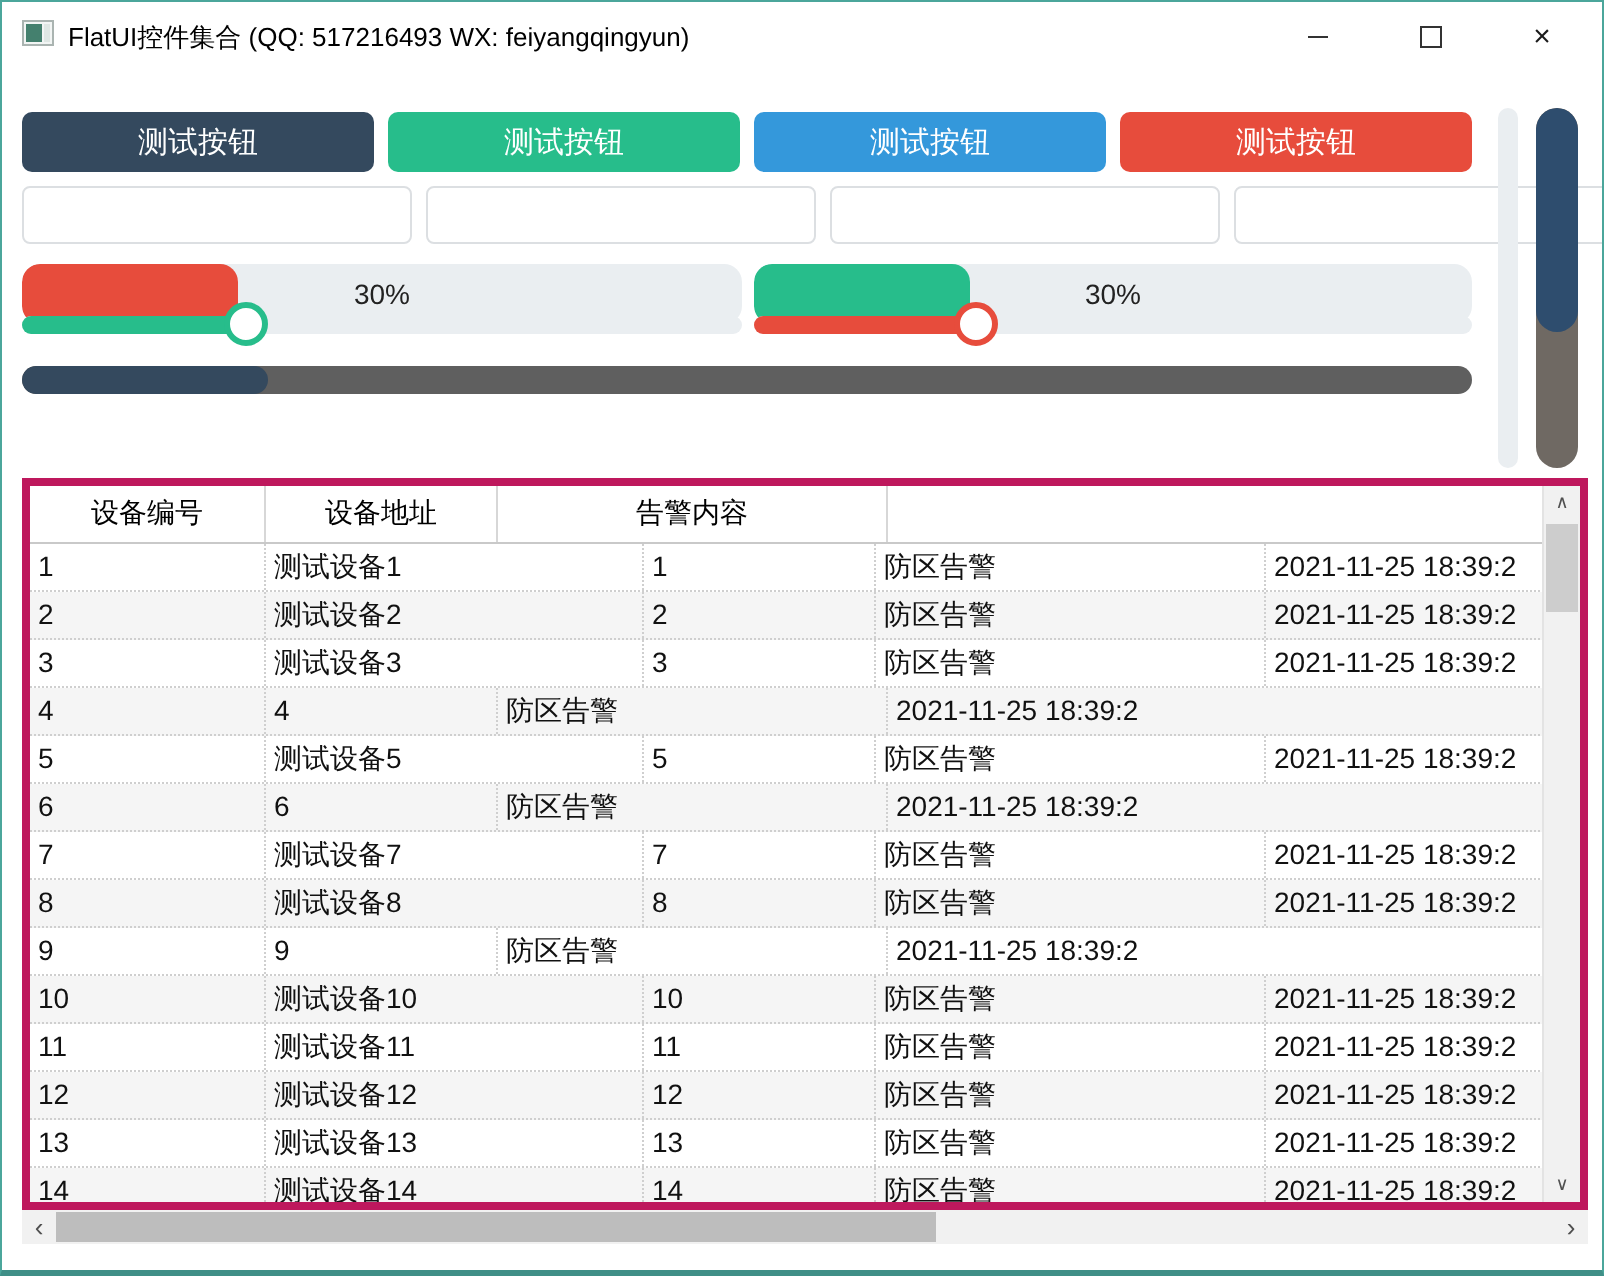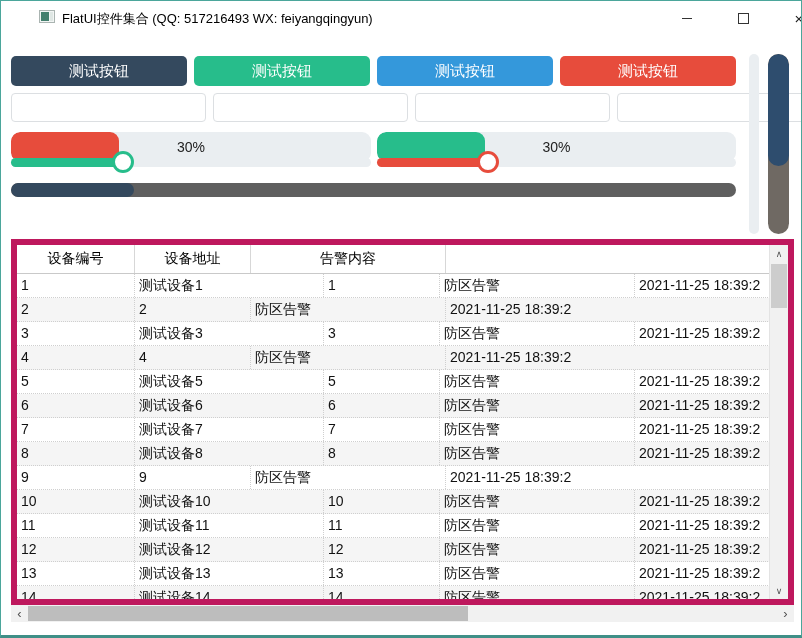--- a/index.html
+++ b/index.html
@@ -2,21 +2,21 @@
 <html><head>
 <meta charset="utf-8">
 <style>
   html,body{margin:0;padding:0;background:#d7d7d7;}
   .window{
     position:relative;width:802px;height:638px;box-sizing:border-box;
     background:#ffffff;border:1px solid #4ba69b;border-bottom:3px solid #3f8f87;
     font-family:"Liberation Sans","DejaVu Sans",sans-serif;overflow:hidden;
   }
   
-  .titlebar{position:absolute;left:0;top:0;right:0;height:34px;background:#fff;margin-left:28px;}
+  .titlebar{position:absolute;left:0;top:0;right:0;height:34px;background:#fff;}
   .app-icon{position:absolute;left:10px;top:9px;width:16px;height:13px;border:1px solid #aab4b1;background:#f2f5f4;box-sizing:border-box;}
   .app-icon::before{content:"";position:absolute;left:1px;top:1px;width:8px;height:9px;background:#44806e;}
   .app-icon::after{content:"";position:absolute;right:1px;top:1px;width:3px;height:9px;background:#dfe7e4;}
   .title-text{position:absolute;left:33px;top:9px;font-size:13px;color:#000;white-space:nowrap;}
   .win-btn{position:absolute;top:0;width:56px;height:34px;display:flex;align-items:center;justify-content:center;color:#1a1a1a;}
   .win-btn.min{left:630px}.win-btn.max{left:686px}.win-btn.close{left:742px;font-size:15px;}
   .glyph-min{width:10px;height:1px;background:#333;}
   .glyph-max{width:9px;height:9px;border:1px solid #333;}
   
   .btn-row,.input-row{position:absolute;left:10px;width:725px;display:grid;grid-template-columns:repeat(4,1fr);grid-gap:7px;}
@@ -45,21 +45,21 @@
   .radio-item{position:absolute;top:0;display:flex;align-items:center;cursor:pointer;margin-top:48px;}
   .radio-circle{position:relative;width:17px;height:17px;border-radius:50%;background:#fff;border:3px solid #dde1e4;box-sizing:border-box;}
   .radio-item.selected .radio-circle{border-color:#34495e;}
   .radio-item.selected .radio-circle::after{content:"";position:absolute;left:2px;top:2px;width:7px;height:7px;border-radius:50%;background:#34495e;}
   .radio-label{margin-left:8px;font-size:15px;color:#111;}
   
   .vslider-track{position:absolute;left:748px;top:53px;width:10px;height:180px;border-radius:5px;background:#eaeef1;}
   .vbar{position:absolute;left:767px;top:53px;width:21px;height:180px;border-radius:10.5px;background:#6f6963;overflow:hidden;}
   .vbar-fill{position:absolute;left:0;top:0;width:100%;height:var(--pos);border-radius:10.5px;background:#2e4d6e;}
   
-  .table{position:absolute;left:10px;top:238px;width:783px;height:366px;box-sizing:border-box;border:6px solid #be185d;background:#fff;overflow:hidden;}
+  .table{position:absolute;left:10px;top:238px;width:783px;height:366px;box-sizing:border-box;border:4px solid #be185d;background:#fff;overflow:hidden;}
   .thead{display:flex;height:28px;border-bottom:1px solid #c9c9c9;background:#fff;}
   .th{display:flex;align-items:center;justify-content:center;font-size:14px;color:#000;border-right:1px solid #d7d7d7;box-sizing:border-box;}
   .tr{display:flex;height:24px;border-bottom:1px dotted #cfcfcf;box-sizing:border-box;background:#fff;}
   .tr.alt{background:#f5f5f5;}
   .td{font-size:14px;line-height:23px;padding-left:4px;color:#111;border-right:1px dotted #cfcfcf;box-sizing:border-box;white-space:nowrap;overflow:hidden;}
   .c1{width:118px;}.c2{width:189px;}.c3{width:116px;}.c4{width:195px;}.c5{flex:1;border-right:none;}
   
   .vscroll{position:absolute;top:0;right:0;width:19px;height:100%;background:#f1f1f1;border-left:1px solid #e3e3e3;box-sizing:border-box;}
   .vscroll .arrow{position:absolute;left:0;width:100%;height:17px;display:flex;align-items:center;justify-content:center;font-size:9px;color:#505050;}
   .vscroll .arrow.up{top:0;}
@@ -164,20 +164,21 @@
     <div>
         <div class="tr">
         <div class="td c1">1</div>
         <div class="td c2">测试设备1</div>
         <div class="td c3">1</div>
         <div class="td c4">防区告警</div>
         <div class="td c5">2021-11-25 18:39:2</div>
       </div>
         <div class="tr alt">
         <div class="td c1">2</div>
+        <div class="td c2">测试设备2</div>
         <div class="td c3">2</div>
         <div class="td c4">防区告警</div>
         <div class="td c5">2021-11-25 18:39:2</div>
       </div>
         <div class="tr">
         <div class="td c1">3</div>
         <div class="td c2">测试设备3</div>
         <div class="td c3">3</div>
         <div class="td c4">防区告警</div>
         <div class="td c5">2021-11-25 18:39:2</div>
@@ -190,21 +191,20 @@
       </div>
         <div class="tr">
         <div class="td c1">5</div>
         <div class="td c2">测试设备5</div>
         <div class="td c3">5</div>
         <div class="td c4">防区告警</div>
         <div class="td c5">2021-11-25 18:39:2</div>
       </div>
         <div class="tr alt">
         <div class="td c1">6</div>
-        <div class="td c2">测试设备6</div>
         <div class="td c3">6</div>
         <div class="td c4">防区告警</div>
         <div class="td c5">2021-11-25 18:39:2</div>
       </div>
         <div class="tr">
         <div class="td c1">7</div>
         <div class="td c2">测试设备7</div>
         <div class="td c3">7</div>
         <div class="td c4">防区告警</div>
         <div class="td c5">2021-11-25 18:39:2</div>

